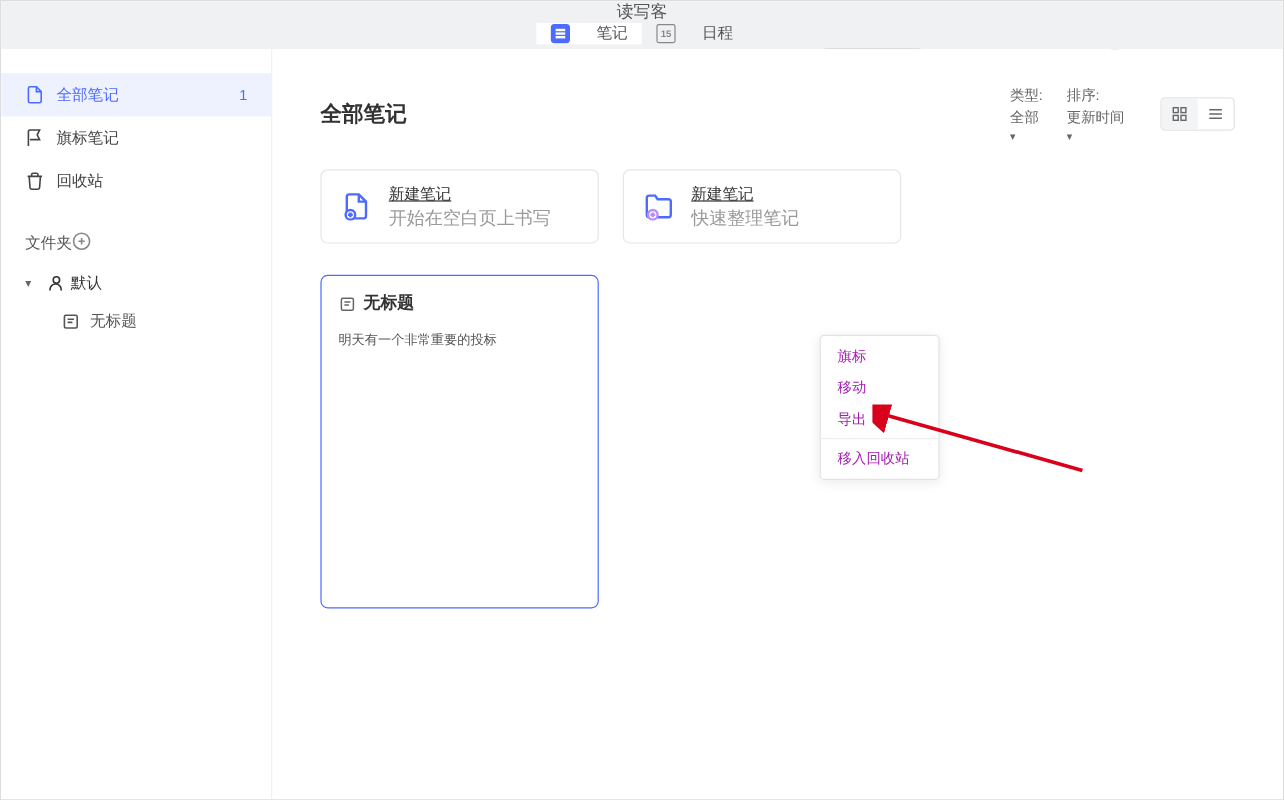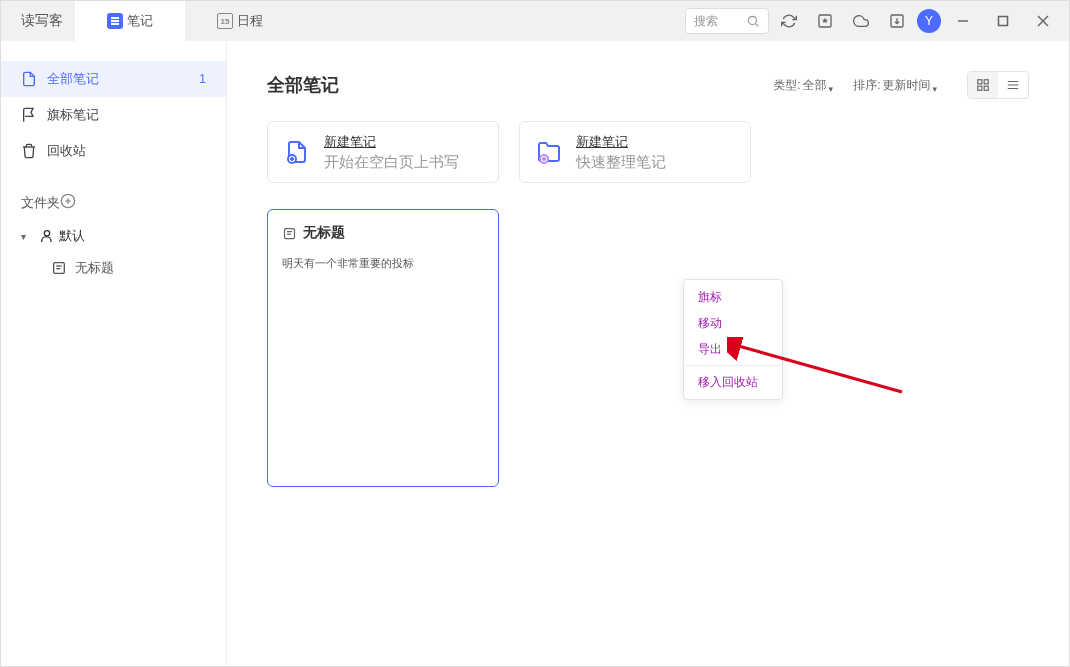--- a/index.html
+++ b/index.html
@@ -1,21 +1,21 @@
 <!DOCTYPE html>
 <html><head>
   <meta charset="utf-8">
   <style>
     *{box-sizing:border-box;margin:0;padding:0;}
     body{font-family:"Microsoft YaHei",-apple-system,"PingFang SC",sans-serif;font-size:13px;color:#333;background:#fff;width:1070px;height:667px;overflow:hidden;border:1px solid #ddd;}
     
-    .titlebar{height:40px;background:#f0f1f3;display:flex;align-items:center;padding:0 8px;}
+    .titlebar{height:40px;background:#f0f1f3;display:flex;align-items:center;padding:0 8px;flex-direction:column;}
     .app-name{font-size:14px;color:#555;padding:0 12px;font-weight:500;}
     .tabs{display:flex;height:100%;}
-    .tab{display:flex;align-items:center;gap:4px;padding:0 32px;height:100%;color:#555;cursor:pointer;}
+    .tab{display:flex;align-items:center;gap:22px;padding:0 12px;height:100%;color:#555;cursor:pointer;}
     .tab.active{background:#fff;}
     .tab-ico{width:16px;height:16px;display:flex;align-items:center;justify-content:center;}
     .tab-ico-notes{width:16px;height:16px;background:#4d6bfe;border-radius:3px;position:relative;}
     .tab-ico-notes::before{content:"";position:absolute;left:4px;top:4px;width:8px;height:2px;background:#fff;box-shadow:0 3px 0 #fff,0 6px 0 #fff;}
     .tab-ico-cal{width:16px;height:16px;border:1.5px solid #888;border-radius:2px;display:flex;align-items:center;justify-content:center;font-size:8px;color:#888;font-weight:bold;}
     .tab-ico-read{width:14px;height:14px;border:1.5px solid #888;border-radius:2px;}
     .titlebar-right{margin-left:auto;display:flex;align-items:center;gap:4px;}
     .search-box{width:84px;height:26px;background:#fff;border:1px solid #ddd;border-radius:4px;display:flex;align-items:center;padding:0 8px;color:#999;font-size:12px;}
     .search-box span{flex:1;}
     .tb-btn{width:32px;height:32px;display:flex;align-items:center;justify-content:center;cursor:pointer;color:#666;}
@@ -34,21 +34,21 @@
     .side-header{display:flex;align-items:center;justify-content:flex-start;padding:8px 20px;margin-top:16px;color:#555;}
     .side-header .plus{cursor:pointer;color:#888;}
     .tree-row{height:32px;display:flex;align-items:center;padding-left:20px;gap:4px;cursor:pointer;}
     .tree-row .chev{width:14px;font-size:10px;color:#666;}
     .tree-item{height:32px;display:flex;align-items:center;padding-left:50px;gap:8px;cursor:pointer;color:#555;}
     
     .main{flex:1;padding:30px 40px;position:relative;background:#fff;}
     .main-header{display:flex;align-items:center;margin-bottom:22px;}
     .main-title{font-size:18px;font-weight:600;color:#333;}
     .main-tools{margin-left:auto;display:flex;align-items:center;gap:20px;font-size:12px;color:#666;}
-    .main-tools .dd{display:flex;align-items:flex-end;gap:2px;cursor:pointer;}
+    .main-tools .dd{display:flex;align-items:flex-start;gap:2px;cursor:pointer;flex-direction:column;}
     .view-toggle{display:flex;border:1px solid #e3e3e3;border-radius:4px;overflow:hidden;margin-left:10px;}
     .view-toggle div{width:30px;height:26px;display:flex;align-items:center;justify-content:center;cursor:pointer;}
     .view-toggle div.sel{background:#f3f4f6;}
     .action-row{display:flex;gap:20px;margin-bottom:26px;}
     .action-card{flex:0 0 232px;height:62px;border:1px solid #e5e6ea;border-radius:6px;display:flex;align-items:center;padding:0 16px;gap:14px;cursor:pointer;}
     .action-ico{width:26px;height:26px;display:flex;align-items:center;justify-content:center;}
     .action-text .t1{font-size:13px;color:#333;margin-bottom:2px;text-decoration:underline;}
     .action-text .t2{font-size:15px;color:#999;}
     .note-card{width:232px;height:278px;border:1.5px solid #4d6bfe;border-radius:6px;padding:14px;cursor:pointer;}
     .note-card-title{display:flex;align-items:center;gap:6px;font-size:14px;font-weight:600;color:#333;margin-bottom:14px;}

